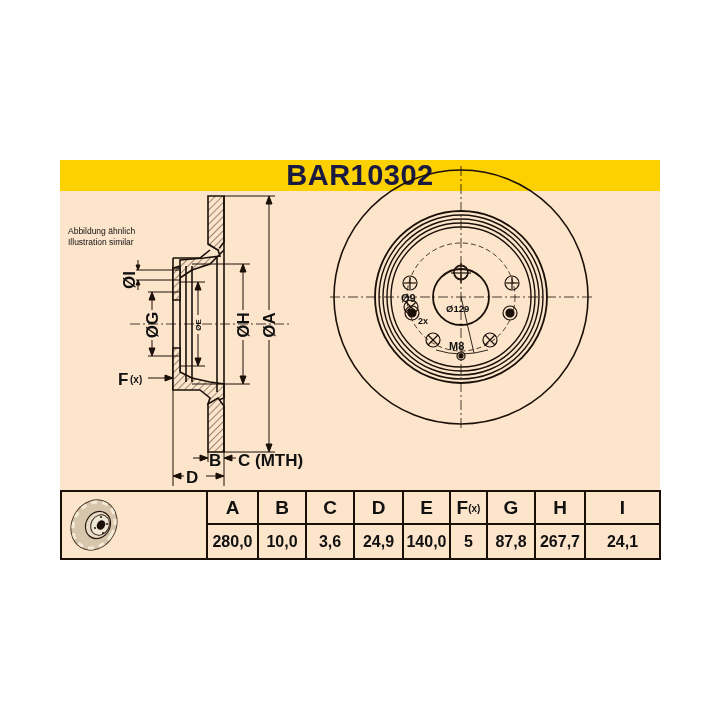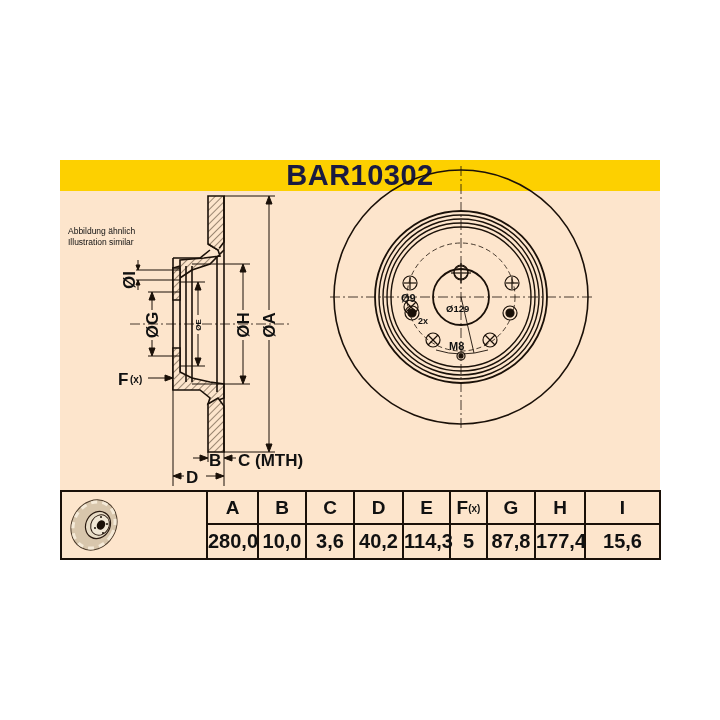--- a/index.html
+++ b/index.html
@@ -5,21 +5,21 @@
   html, body { margin: 0; padding: 0; background: #ffffff; }
   body { width: 720px; height: 720px; position: relative; overflow: hidden; font-family: "Liberation Sans", sans-serif; }
   .sheet { position: absolute; left: 60px; top: 160px; width: 600px; height: 400px; background: #fde5cc; }
   .banner { position: absolute; left: 0; top: 0; width: 600px; height: 31px; background: #fdd000; display: flex; align-items: center; justify-content: center; }
   .banner-title { font-weight: bold; font-size: 29px; color: #1a1a40; letter-spacing: 0.5px; line-height: 31px; }
   .note { position: absolute; left: 8px; top: 34px; font-size: 8.5px; font-weight: normal; color: #111; line-height: 11px; margin-top: 32px; }
   .drawing { position: absolute; left: 0; top: 0; }
   .spec-table { position: absolute; left: 0; top: 330px; width: 599px; height: 70px; border-collapse: collapse; table-layout: fixed; }
   .spec-table td { border: 2px solid #1a1008; text-align: center; font-weight: bold; color: #111; padding: 0; }
   .spec-table .hdr td { height: 31px; font-size: 19px; }
-  .spec-table .val td { height: 33px; font-size: 20px; }
+  .spec-table .val td { height: 33px; font-size: 16px; }
   .spec-table td.thumb { border-right: 2px solid #1a1008; }
   .fx-sub { font-size: 10px; vertical-align: 2px; }
 </style>
 </head>
 <body>
 
 <div class="sheet">
 
   <div class="banner">
     <span class="banner-title">BAR10302</span>
@@ -229,22 +229,22 @@
       <td>E</td>
       <td><span>F</span><span class="fx-sub">(x)</span></td>
       <td>G</td>
       <td>H</td>
       <td>I</td>
     </tr>
     <tr class="val">
       <td>280,0</td>
       <td>10,0</td>
       <td>3,6</td>
-      <td>40,2</td>
-      <td>114,3</td>
+      <td>24,9</td>
+      <td>140,0</td>
       <td>5</td>
       <td>87,8</td>
-      <td>177,4</td>
-      <td>15,6</td>
+      <td>267,7</td>
+      <td>24,1</td>
     </tr>
   </tbody>
     </table>
 </div>
 
 </body></html>

